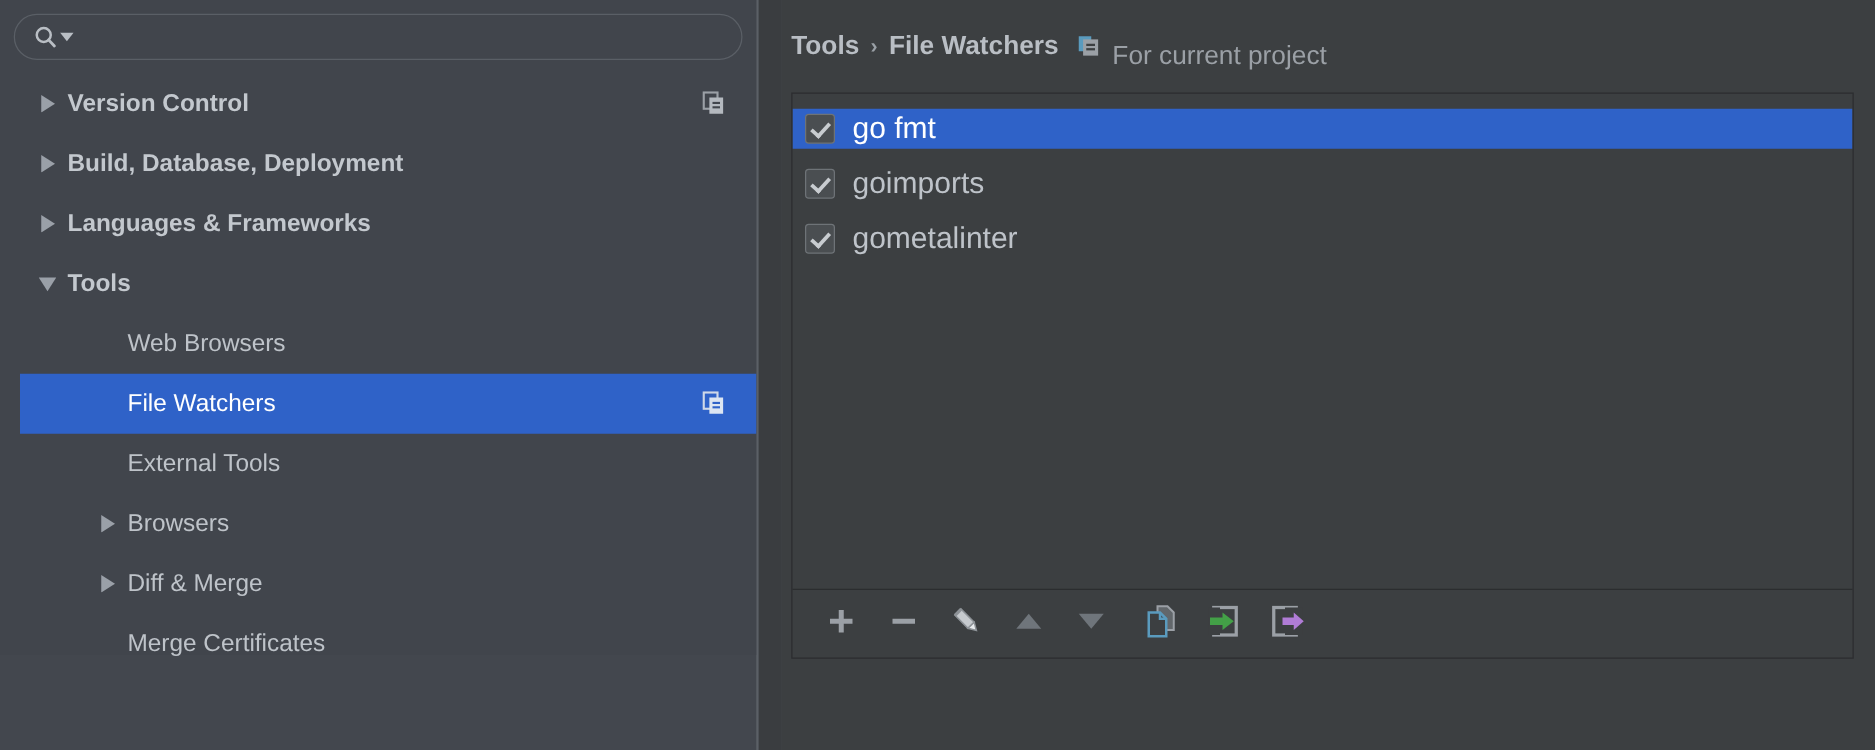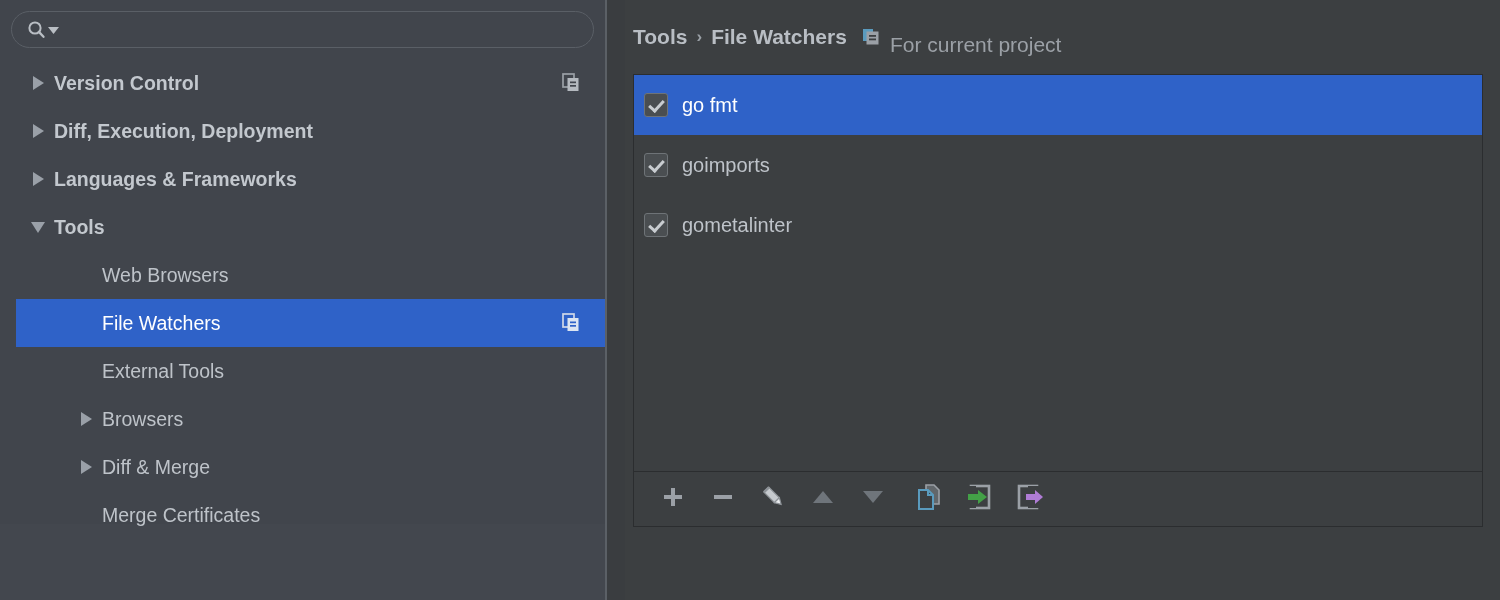--- a/index.html
+++ b/index.html
@@ -133,24 +133,25 @@
     display: flex;
     flex-direction: column;
   }
   .list-body {
     flex: 1;
     overflow: hidden;
   }
   .list-row {
     display: flex;
     align-items: center;
-    height: 60px;
+    height: 32px;
     padding-left: 10px;
     color: #bec3c9;
-    font-size: 20px;
+    font-size: 24px;
+    margin-top: 12px;
   }
   .list-row.selected { background: #2f62c8; color: #ffffff; }
   .cbx {
     width: 24px; height: 24px;
     flex: 0 0 24px;
     border-radius: 3px;
     background: #4a4e51;
     border: 1px solid #6e7377;
     box-sizing: border-box;
     position: relative;
@@ -221,21 +222,21 @@
     <rect x="9" y="13" width="6" height="1.7" fill="#41454c"></rect>
   </svg>
           </span>
         </div>
         <div class="tree-row lvl0 bold">
           <span class="twisty">
             <svg width="13" height="14" viewBox="0 0 13 14">
               <polygon points="1,0 12,7 1,14" fill="#9aa0a8"></polygon>
             </svg>
           </span>
-          <span class="tree-label">Diff, Execution, Deployment</span>
+          <span class="tree-label">Build, Database, Deployment</span>
         </div>
         <div class="tree-row lvl0 bold">
           <span class="twisty">
             <svg width="13" height="14" viewBox="0 0 13 14">
               <polygon points="1,0 12,7 1,14" fill="#9aa0a8"></polygon>
             </svg>
           </span>
           <span class="tree-label">Languages &amp; Frameworks</span>
         </div>
         <div class="tree-row lvl0 bold">

